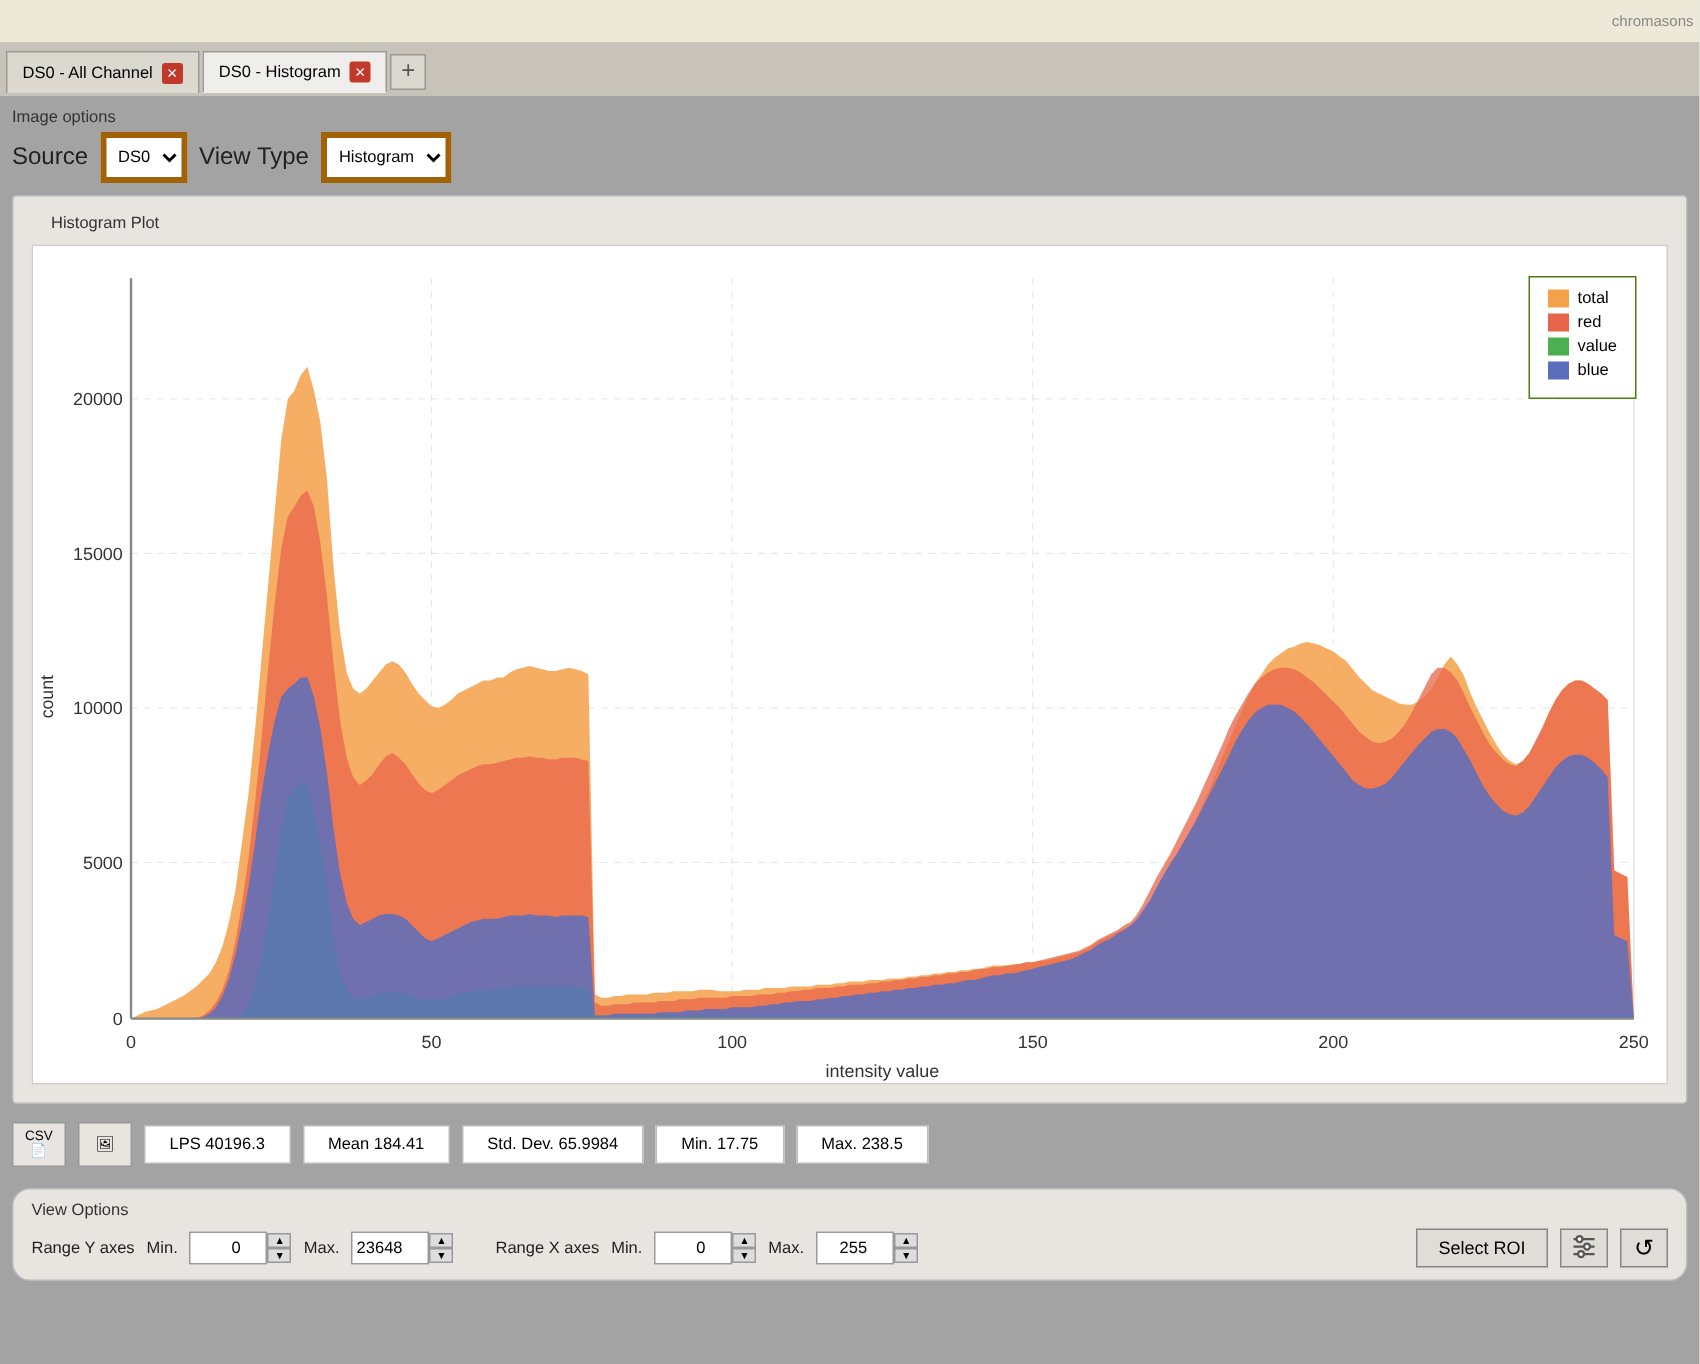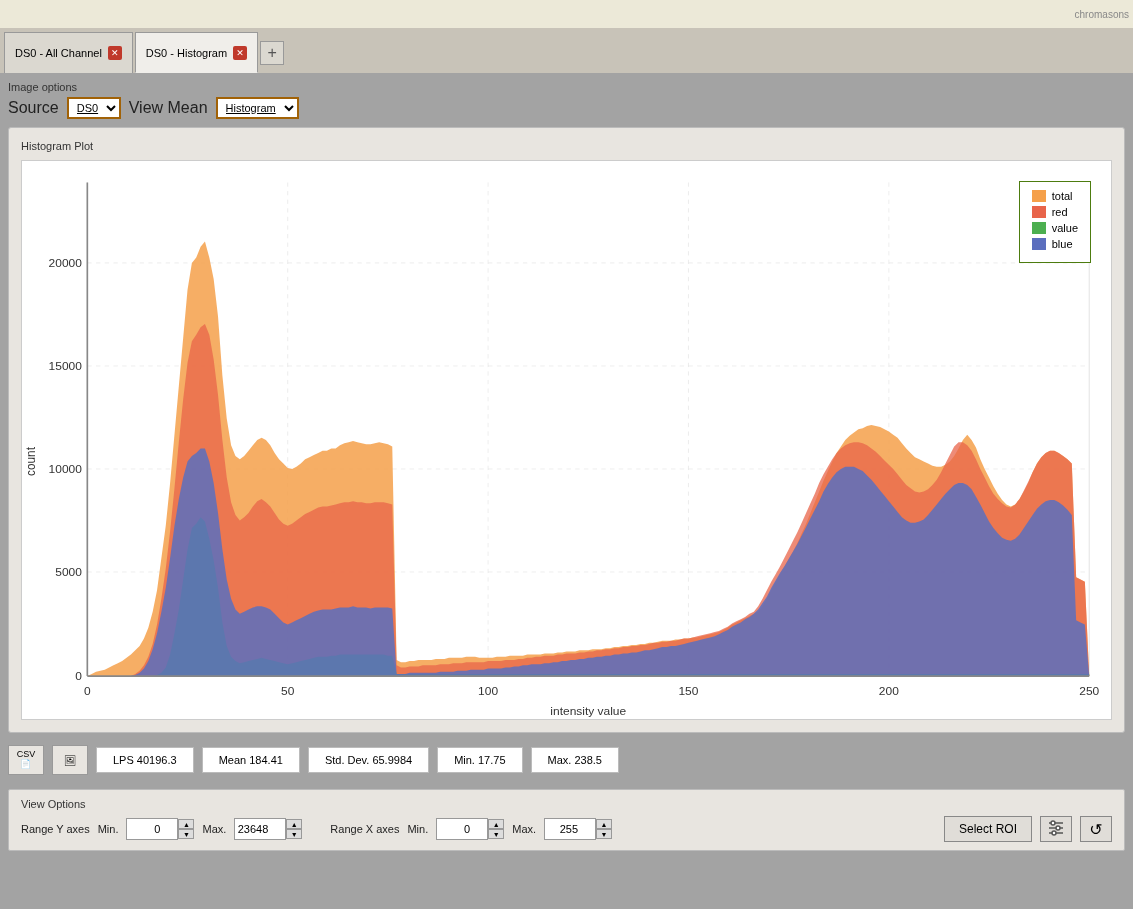--- a/index.html
+++ b/index.html
@@ -2,49 +2,49 @@
 <html><head>
   <meta charset="utf-8">
   <style>
     * { box-sizing: border-box; margin: 0; padding: 0; }
     body { font-family: Arial, sans-serif; font-size: 12px; background: #d4d0c8; overflow: hidden; }
 
     .title-bar { height: 28px; background: #ece9d8; display: flex; justify-content: flex-end; align-items: center; padding-right: 4px; }
     .title-brand { font-size: 10px; color: #888; }
 
     .tab-bar { display: flex; align-items: center; background: #c8c3b8; padding: 4px 4px 0 4px; gap: 2px; min-height: 36px; }
-    .tab { display: flex; align-items: center; padding: 4px 10px; background: #dbd8d0; border: 1px solid #999; border-bottom: none; cursor: pointer; font-size: 11px; gap: 6px; height: 41px; }
+    .tab { display: flex; align-items: center; padding: 4px 10px; background: #dbd8d0; border: 1px solid #999; border-bottom: none; cursor: pointer; font-size: 11px; gap: 6px; height: 28px; }
     .tab.active { background: #f0eeea; border-bottom: 1px solid #f0eeea; z-index: 1; }
     .tab-close { width: 14px; height: 14px; background: #c0392b; border-radius: 2px; display: flex; align-items: center; justify-content: center; color: white; font-size: 9px; cursor: pointer; }
     .tab-add { width: 24px; height: 24px; border: 1px solid #999; background: #dbd8d0; display: flex; align-items: center; justify-content: center; cursor: pointer; font-size: 16px; color: #555; }
 
     .main-area { background: #a3a3a3; padding: 8px; min-height: calc(909px - 54px); }
 
     .image-options { margin-bottom: 8px; }
     .image-options-title { font-size: 11px; color: #333; margin-bottom: 4px; }
     .controls-row { display: flex; align-items: center; gap: 8px; }
     .control-label { font-size: 16px; color: #222; }
-    select { font-size: 11px; padding: 2px 4px; border: 2px solid #a16207; background: white; height: 22px; text-decoration: underline; }
+    select { font-size: 11px; padding: 2px 4px; border: 4px solid #a16207; background: white; height: 34px; }
 
     .chart-container { background: #e8e5e0; border: 1px solid #bbb; border-radius: 3px; padding: 12px; margin-bottom: 8px; }
-    .chart-title { font-size: 11px; color: #333; margin-bottom: 8px; font-weight: normal; }
+    .chart-title { font-size: 11px; color: #333; margin-bottom: 8px; font-weight: normal; margin-left: 13px; }
 
     .chart-area { background: white; border: 1px solid #ccc; position: relative; width: 100%; height: 560px; }
 
     .legend { position: absolute; top: 20px; right: 20px; background: white; border: 1px solid #4d7c0f; padding: 8px 12px; font-size: 11px; z-index: 10; }
     .legend-item { display: flex; align-items: center; gap: 6px; margin-bottom: 4px; }
     .legend-color { width: 14px; height: 12px; display: inline-block; }
 
     svg.histogram { width: 100%; height: 100%; }
 
     .stats-row { display: flex; align-items: center; gap: 8px; margin-bottom: 10px; padding: 4px 0; }
     .stat-btn { width: 36px; height: 30px; border: 1px solid #999; background: #e8e5e0; cursor: pointer; display: flex; align-items: center; justify-content: center; font-size: 10px; }
     .stat-box { border: 1px solid #bbb; background: white; padding: 3px 16px; font-size: 11px; height: 26px; display: flex; align-items: center; }
 
-    .view-options { border: 1px solid #bbb; background: #e8e5e0; padding: 8px 12px; border-radius: 2px; }
+    .view-options { border: 1px solid #bbb; background: #e8e5e0; padding: 8px 12px; border-radius: 12px; }
     .view-options-title { font-size: 11px; margin-bottom: 6px; color: #333; }
     .view-row { display: flex; align-items: center; gap: 8px; flex-wrap: wrap; }
     .view-label { font-size: 11px; color: #222; }
     .num-input { width: 52px; height: 22px; border: 1px solid #999; background: white; font-size: 11px; padding: 0 2px; text-align: right; }
     .spin-btn { display: flex; flex-direction: column; }
     .spin-btn button { width: 16px; height: 10px; border: 1px solid #999; background: #ddd; font-size: 7px; cursor: pointer; padding: 0; line-height: 1; }
     .input-spin { display: flex; align-items: center; }
     .select-roi-btn { padding: 4px 14px; border: 1px solid #888; background: #e0ddd8; font-size: 12px; cursor: pointer; height: 26px; }
     .icon-btn { width: 32px; height: 26px; border: 1px solid #888; background: #e0ddd8; cursor: pointer; display: flex; align-items: center; justify-content: center; font-size: 14px; }
     .spacer { flex: 1; }
@@ -70,21 +70,21 @@
 
 <div class="main-area">
 
   <div class="image-options">
     <div class="image-options-title">Image options</div>
     <div class="controls-row">
       <span class="control-label">Source</span>
       <select>
         <option>DS0</option>
       </select>
-      <span class="control-label">View Mean</span>
+      <span class="control-label">View Type</span>
       <select>
         <option>Histogram</option>
       </select>
     </div>
   </div>
 
   <div class="chart-container">
     <div class="chart-title">Histogram Plot</div>
     <div class="chart-area">
       

